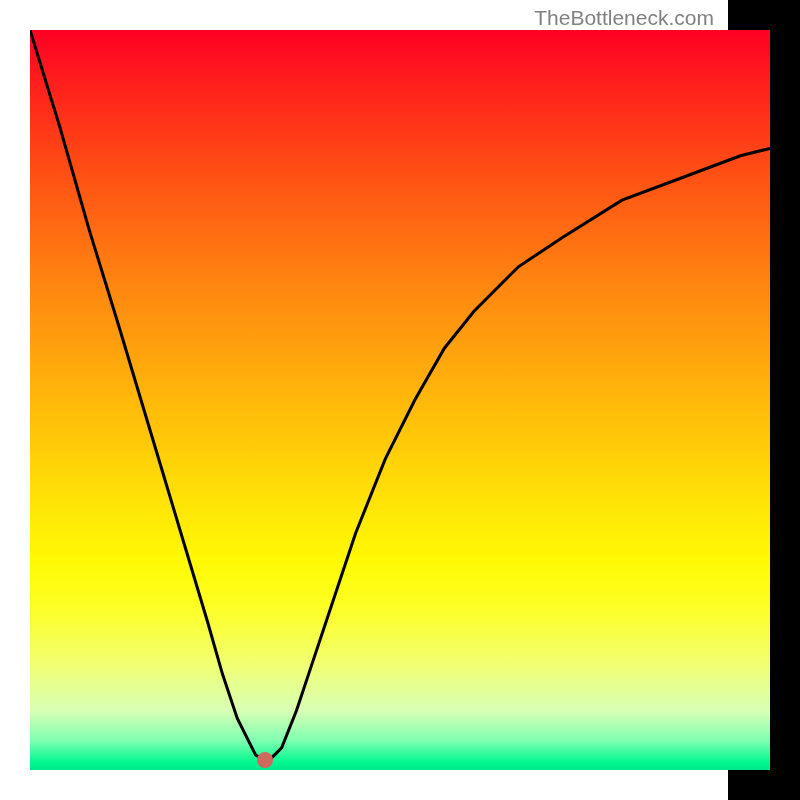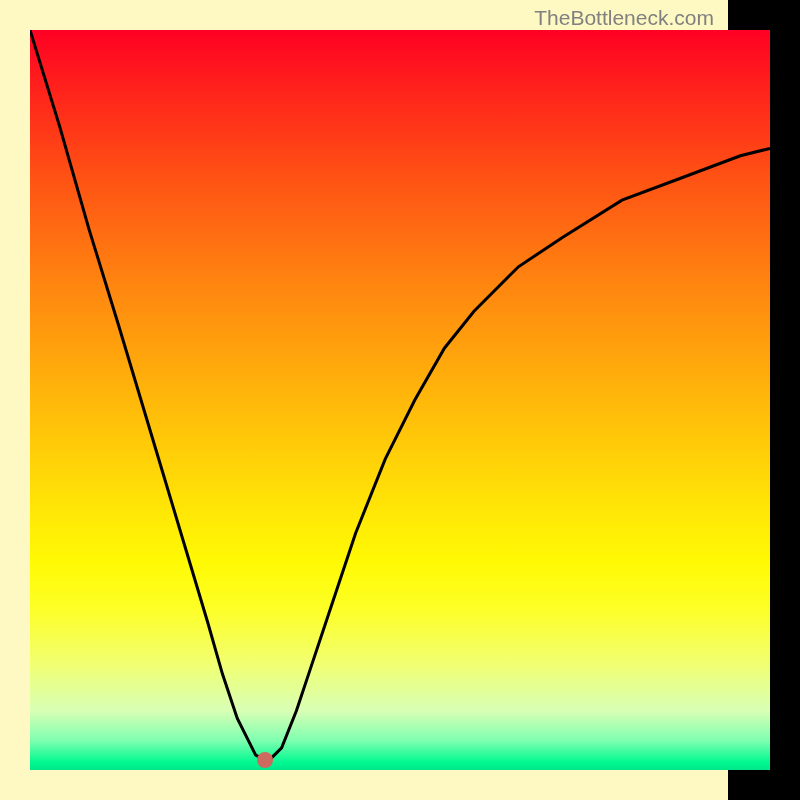--- a/index.html
+++ b/index.html
@@ -8,21 +8,21 @@
     width: 800px;
     height: 800px;
     overflow: hidden;
     background: #000;
     font-family: Arial, Helvetica, sans-serif;
   }
   .frame {
     position: relative;
     width: 728px;
     height: 800px;
-    background: #fef9c3;
+    background: #ffffff;
   }
   .watermark {
     position: absolute;
     top: 6px;
     right: 14px;
     color: #808080;
     font-size: 21px;
     letter-spacing: 0px;
     font-weight: 400;
     z-index: 5;

